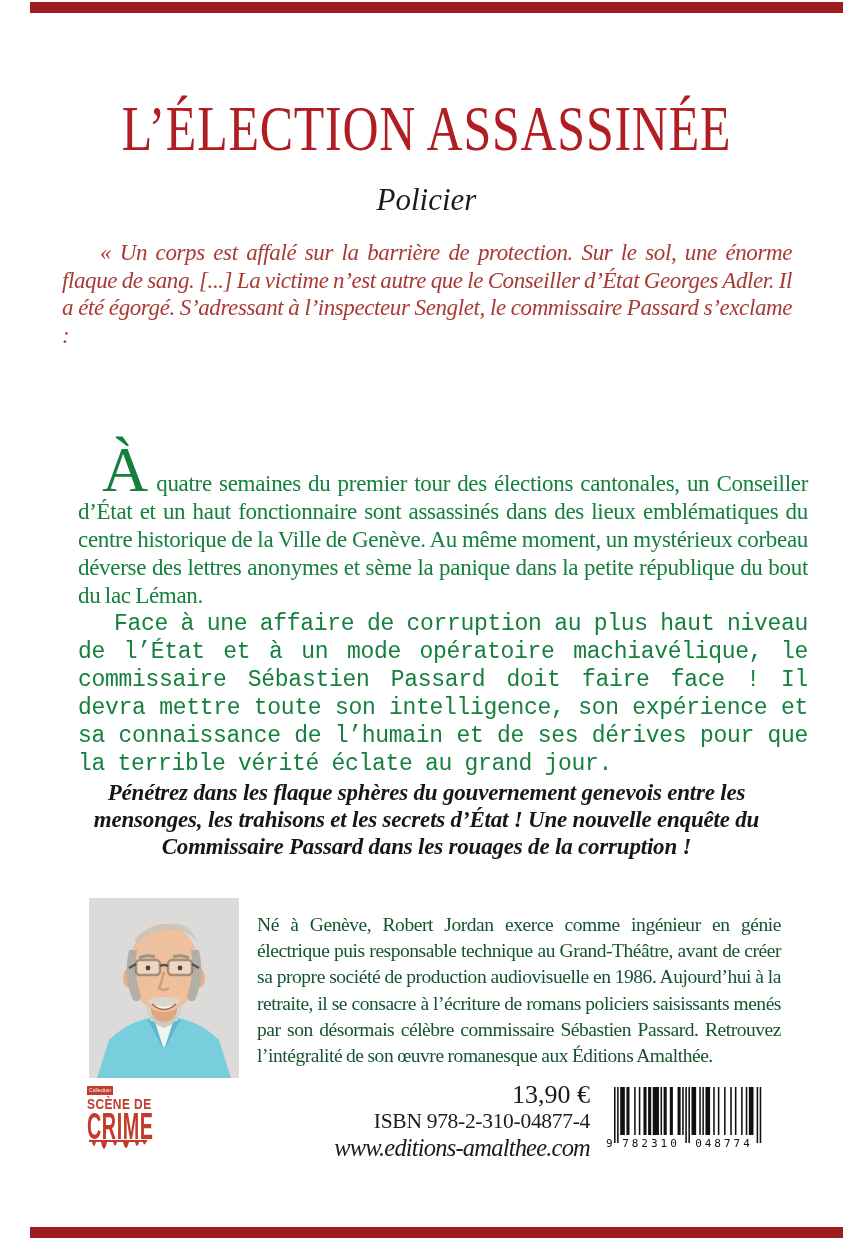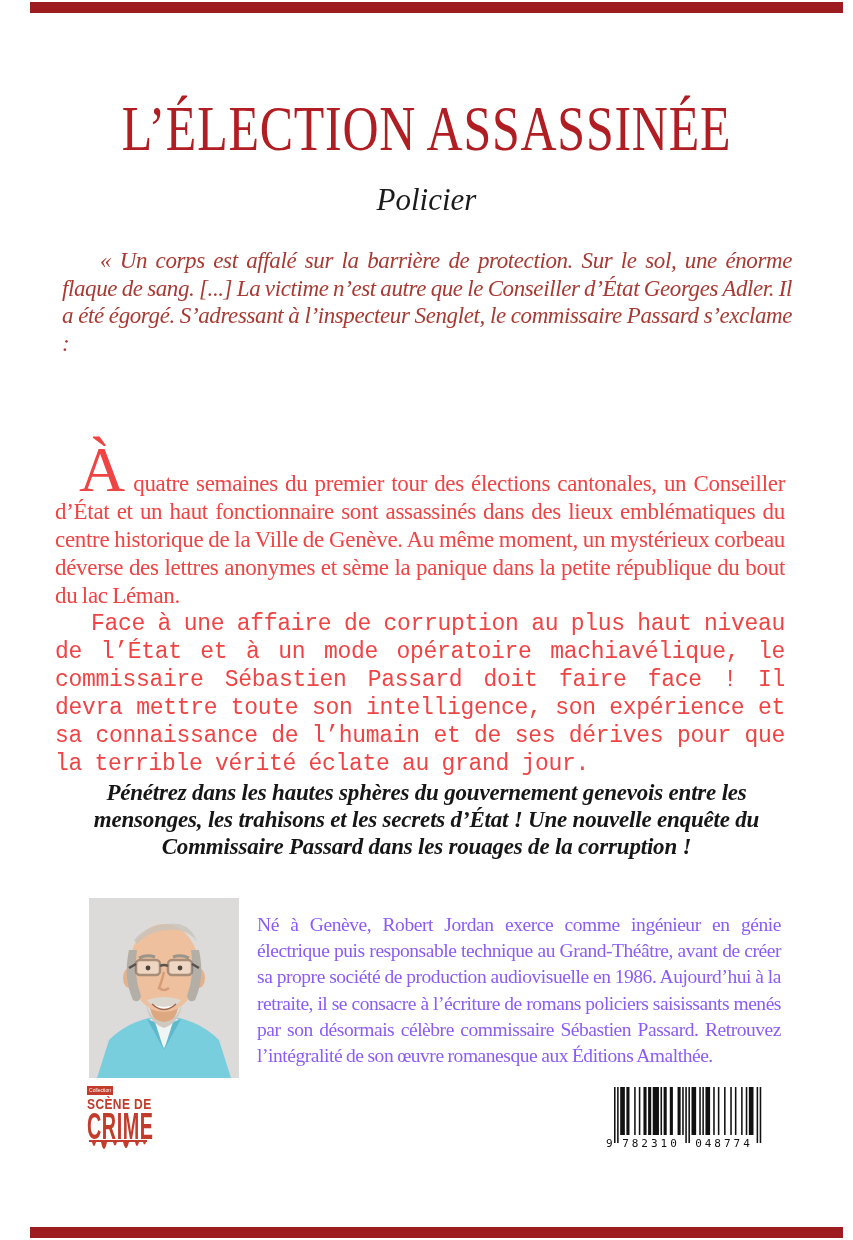--- a/index.html
+++ b/index.html
@@ -16,46 +16,46 @@
     font-size:64px; line-height:70px; font-weight:400; white-space:nowrap;
     color:var(--title-red,#b01e23); transform:scaleX(0.78); transform-origin:center;
     letter-spacing:1px;
   }
   .genre {
     position:absolute; top:180px; left:0; width:853px; text-align:center;
     font-style:italic; font-size:31px; line-height:40px; color:#1b1b1b;
   }
 
   .quote {
-    position:absolute; top:247px; left:62px; width:730px;
+    position:absolute; top:239px; left:62px; width:730px;
     font-style:italic; font-size:23px; line-height:27.6px; text-align:justify;
     color:var(--quote-red,#a93a33); letter-spacing:-0.4px; word-spacing:-1px;
   }
   .quote p { margin:0; text-indent:38px; }
 
   .synopsis {
-    position:absolute; top:470px; left:55px; width:730px;
-    font-size:23px; line-height:28px; text-align:justify; color:#ef4444;
+    position:absolute; top:470px; left:78px; width:730px;
+    font-size:23px; line-height:28px; text-align:justify; color:#15803d;
     letter-spacing:-0.3px; word-spacing:-1px;
   }
   .synopsis p { margin:0; }
   .synopsis .p1 { text-indent:24px; }
   .synopsis .p2 { text-indent:36px;font-family:Liberation Mono, monospace; }
   .dropcap { font-size:64px; line-height:0; padding-right:8px; letter-spacing:0; }
 
   .pitch {
     position:absolute; top:779px; left:60px; width:733px; text-align:center;
     font-weight:bold; font-style:italic; font-size:23px; line-height:27px;
     color:#161616; letter-spacing:-0.2px;
   }
 
   .photo { position:absolute; left:89px; top:898px; width:150px; height:180px; }
   .bio {
     position:absolute; left:257px; top:912px; width:524px;
-    font-size:19.5px; line-height:26.2px; text-align:justify; color:#8b5cf6;
+    font-size:19.5px; line-height:26.2px; text-align:justify; color:#14532d;
     letter-spacing:-0.45px; word-spacing:-0.5px;
   }
 
   .logo { position:absolute; left:87px; top:1086px; width:70px; color:var(--logo-red,#c23b2b); font-family:"Liberation Sans", sans-serif; }
   .logo-kicker {
     width:26px; height:9px; background:var(--logo-red,#c23b2b); color:#fff;
     font-size:5px; line-height:9px; text-align:center; letter-spacing:0; overflow:hidden;
   }
   .logo-line1 { font-size:15px; font-weight:bold; margin-top:1px; white-space:nowrap;
     transform:scaleX(0.8); transform-origin:left; letter-spacing:0.5px; line-height:16px; }
@@ -83,21 +83,21 @@
 
   <div class="quote">
     <p>« Un corps est affalé sur la barrière de protection. Sur le sol, une énorme flaque de sang. [...] La victime n’est autre que le Conseiller d’État Georges Adler. Il a été égorgé. S’adressant à l’inspecteur Senglet, le commissaire Passard s’exclame :</p>
   </div>
 
   <div class="synopsis">
     <p class="p1"><span class="dropcap">À</span><span>quatre semaines du premier tour des élections cantonales, un Conseiller d’État et un haut fonctionnaire sont assassinés dans des lieux emblématiques du centre historique de la Ville de Genève. Au même moment, un mystérieux corbeau déverse des lettres anonymes et sème la panique dans la petite république du bout du lac Léman.</span></p>
     <p class="p2">Face à une affaire de corruption au plus haut niveau de l’État et à un mode opératoire machiavélique, le commissaire Sébastien Passard doit faire face ! Il devra mettre toute son intelligence, son expérience et sa connaissance de l’humain et de ses dérives pour que la terrible vérité éclate au grand jour.</p>
   </div>
 
-  <div class="pitch">Pénétrez dans les hautes sphères du gouvernement genevois entre les mensonges, les trahisons et les secrets d’État ! Une nouvelle enquête du Commissaire Passard dans les rouages de la corruption !</div>
+  <div class="pitch">Pénétrez dans les flaque sphères du gouvernement genevois entre les mensonges, les trahisons et les secrets d’État ! Une nouvelle enquête du Commissaire Passard dans les rouages de la corruption !</div>
 
   <svg class="photo" viewBox="0 0 150 180" xmlns="http://www.w3.org/2000/svg">
     <rect x="0" y="0" width="150" height="180" fill="#d9d8d6"></rect>
     <rect x="0" y="0" width="150" height="180" fill="#e3e2e0" opacity="0.35"></rect>
 
     <path d="M8,180 L20,142 Q42,120 75,118 Q108,120 130,142 L142,180 Z" fill="#79cede"></path>
     <path d="M60,122 L75,150 L90,122 Q82,118 75,118 Q68,118 60,122 Z" fill="#eef5f2"></path>
     <path d="M58,121 L75,152 L66,124 Z" fill="#5fb8cc"></path>
     <path d="M92,121 L75,152 L84,124 Z" fill="#5fb8cc"></path>
 
@@ -142,20 +142,25 @@
       <path d="M2,0 h58 v2 h-58 z"></path>
       <path d="M5,2 q2,8 4,0 z"></path>
       <path d="M14,2 q3,14 6,0 z"></path>
       <path d="M26,2 q2,7 4,0 z"></path>
       <path d="M36,2 q3,12 6,0 z"></path>
       <path d="M48,2 q2,8 4,0 z"></path>
       <path d="M56,2 q1.5,5 3,0 z"></path>
     </svg>
   </div>
 
+  <div class="pricing">
+    <div class="price">13,90 €</div>
+    <div class="isbn">ISBN 978-2-310-04877-4</div>
+    <div class="website">www.editions-amalthee.com</div>
+  </div>
 
   <svg class="barcode" viewBox="0 0 162 70" xmlns="http://www.w3.org/2000/svg">
     <g id="barcode-bars" transform="translate(12,2)" fill="#111">
         <rect x="0.00" y="0" width="1.55" height="56"></rect>
         <rect x="3.10" y="0" width="1.55" height="56"></rect>
         <rect x="6.20" y="0" width="4.65" height="48"></rect>
         <rect x="12.40" y="0" width="3.10" height="48"></rect>
         <rect x="20.15" y="0" width="1.55" height="48"></rect>
         <rect x="24.80" y="0" width="1.55" height="48"></rect>
         <rect x="29.45" y="0" width="3.10" height="48"></rect>

